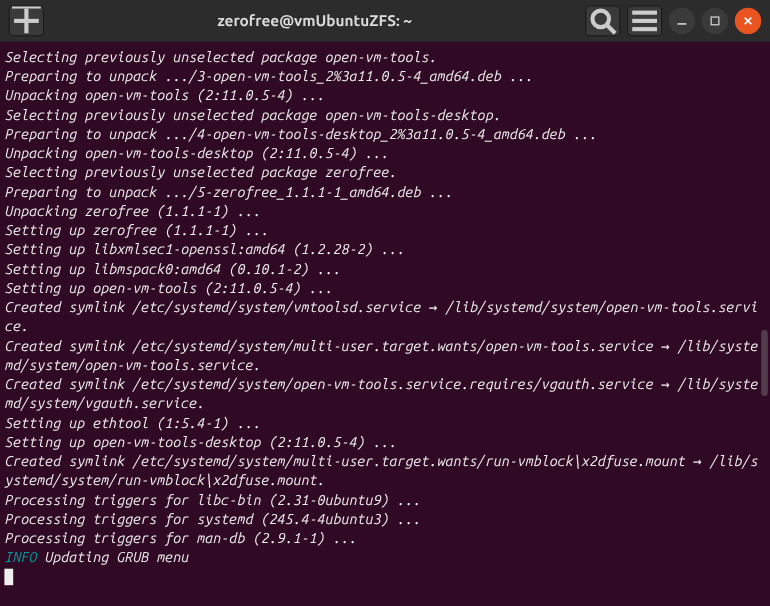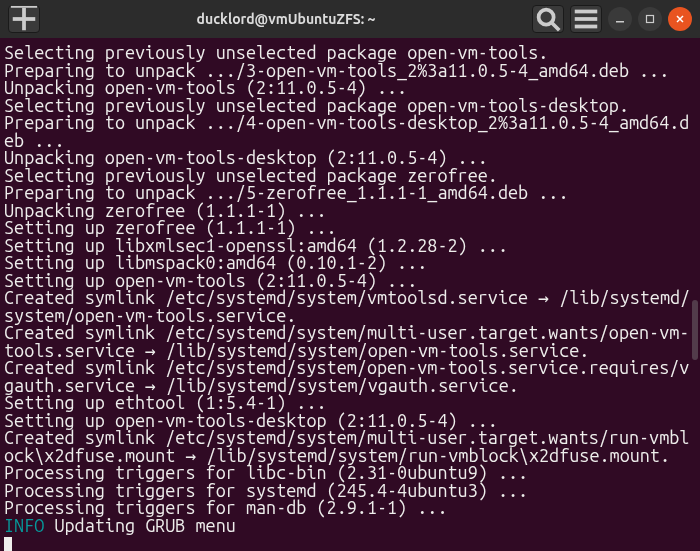--- a/index.html
+++ b/index.html
@@ -54,26 +54,27 @@
       justify-content: center;
       background: #3a3a3a;
     }
     .window-ctrl.close {
       background: #e95420;
     }
     .window-ctrl svg { width: 10px; height: 10px; }
     .terminal {
       padding: 6px 4px 4px 4px;
       color: #eeeeec;
-      font-size: 18px;
+      font-size: 13px;
       line-height: 17.5px;
       white-space: pre-wrap;
       word-break: break-all;
       background: #300a24;
       height: calc(551px - 38px);
+      font-style: italic;
     }
     .info-tag {
       color: #06989a;
     }
     .cursor {
       display: inline-block;
       width: 8px;
       height: 15px;
       background: #eeeeec;
       vertical-align: text-bottom;
@@ -95,21 +96,21 @@
 <div class="titlebar">
   <div class="titlebar-left">
     <div class="titlebar-btn">
       <svg viewBox="0 0 16 16" fill="#ccc">
           <rect x="7" y="2" width="2" height="12"></rect>
           <rect x="2" y="7" width="12" height="2"></rect>
           <rect x="1" y="1" width="14" height="1"></rect>
         </svg>
     </div>
   </div>
-  <div class="titlebar-title">ducklord@vmUbuntuZFS: ~</div>
+  <div class="titlebar-title">zerofree@vmUbuntuZFS: ~</div>
   <div class="titlebar-right">
     <div class="titlebar-btn">
       <svg viewBox="0 0 16 16" fill="none" stroke="#ccc" stroke-width="2">
           <circle cx="7" cy="7" r="4"></circle>
           <line x1="10" y1="10" x2="14" y2="14"></line>
         </svg>
     </div>
     <div class="titlebar-btn">
       <svg viewBox="0 0 16 16" fill="#ccc">
           <rect x="2" y="3" width="12" height="2"></rect>

